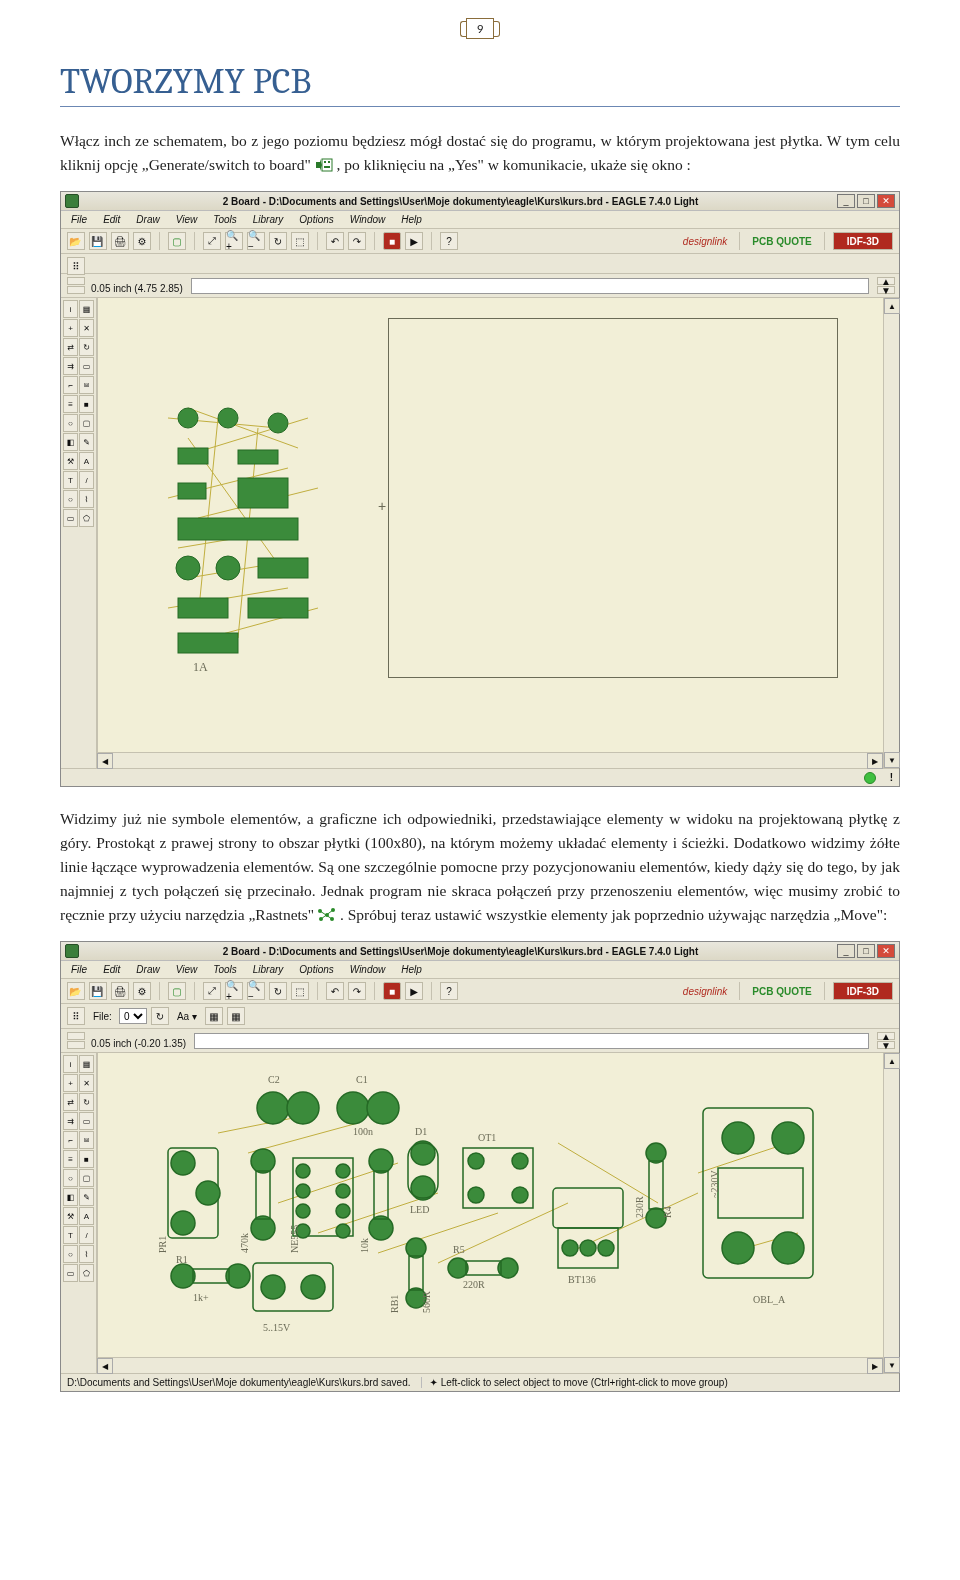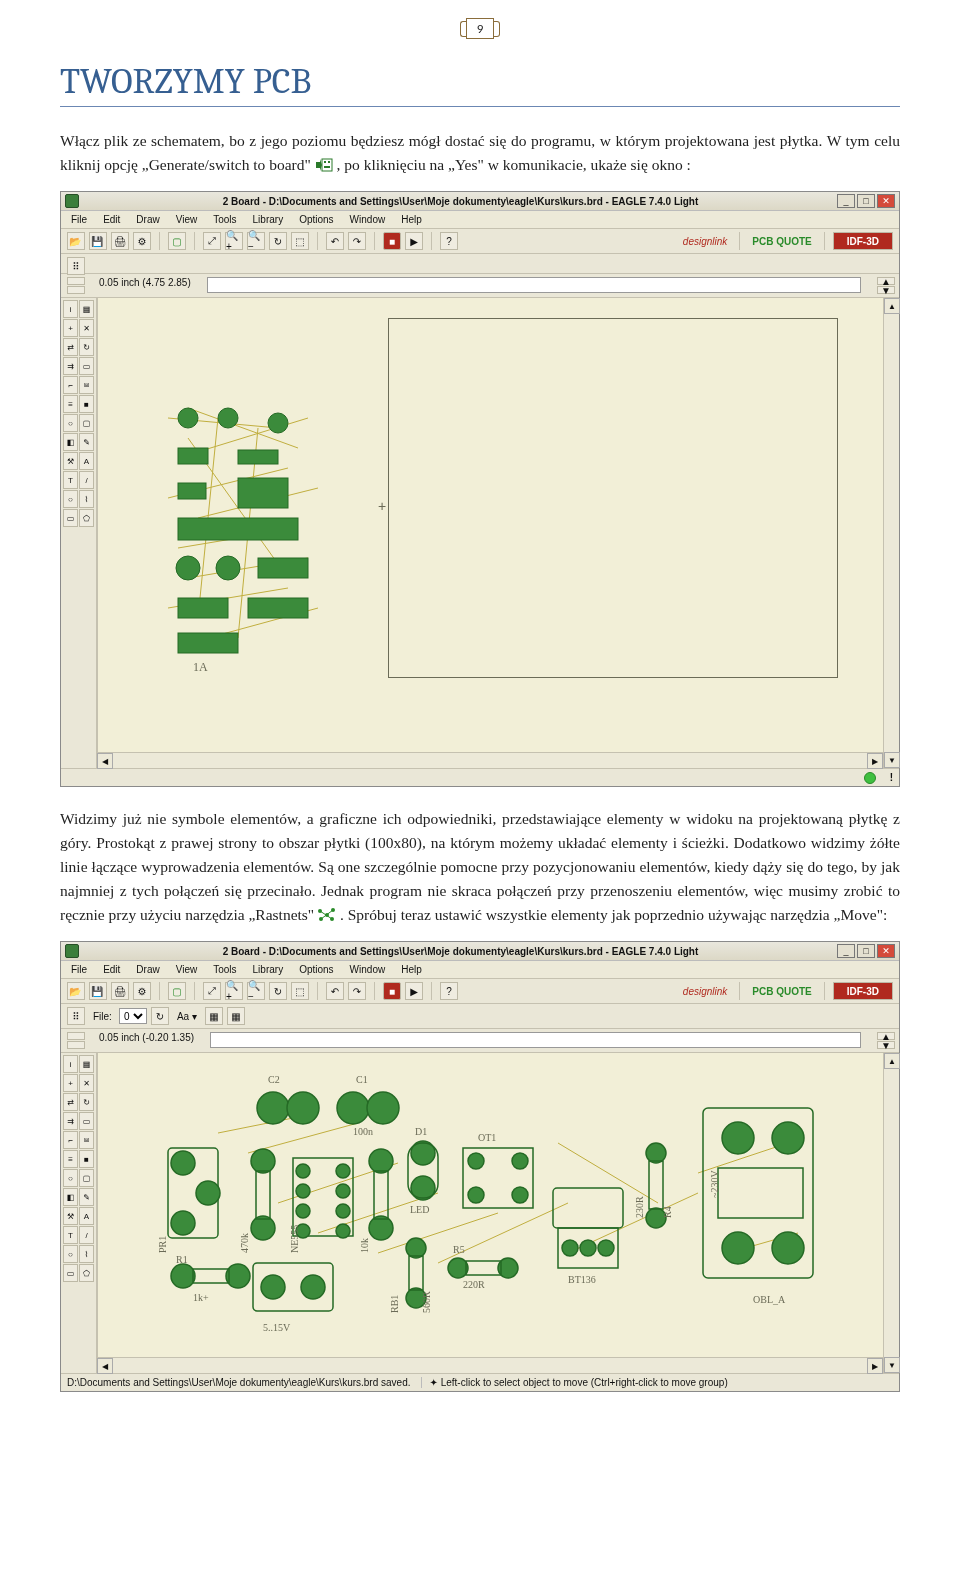--- a/index.html
+++ b/index.html
@@ -92,20 +92,21 @@
     display: flex; align-items: center; justify-content: center;
     font-size: 9px;
   }
   .winbtn.close { background: #d44a3a; color: #fff; }
   .menubar {
     display: flex;
     gap: 4px;
     padding: 2px 4px;
     border-bottom: 1px solid #c5c1b0;
     background: #ece9d8;
+    font-style: italic;
   }
   .menubar span { padding: 1px 6px; cursor: default; }
 
   .toolbar {
     display: flex;
     align-items: center;
     gap: 4px;
     padding: 3px 6px;
     border-bottom: 1px solid #c5c1b0;
     background: #eae7d7;
@@ -119,22 +120,22 @@
     font-size: 10px;
   }
   .tsep { width: 1px; height: 18px; background: #c5c1b0; margin: 0 4px; }
   .tbtn.stop { background: #b02a1f; color: #fff; border-radius: 2px; }
   .tbtn.idf { background: #b02a1f; color: #fff; width: auto; padding: 0 13px; font-weight: bold; }
   .tbtn.green { color: #2a8b2a; }
   .tlabel { font-size: 10px; margin: 0 4px; }
 
   .coordbar {
     display: flex;
-    align-items: flex-start;
-    gap: 16px;
+    align-items: flex-end;
+    gap: 8px;
     padding: 3px 6px;
     border-bottom: 1px solid #c5c1b0;
     background: #eae7d7;
   }
   .coordbar input {
     flex: 1;
     border: 1px solid #999;
     height: 16px;
     padding: 0 4px;
     background: #fff;
@@ -229,21 +230,21 @@
 </head>
 <body>
 
 <div class="pagenum-block">
   <div class="pagenum">9</div>
 </div>
 
 <h1>TWORZYMY PCB</h1>
 
 <p>
-  <span>Włącz plik ze schematem, bo z jego poziomu będziesz mógł dostać się do programu, w którym projektowana jest płytka. W tym celu kliknij opcję „Generate/switch to board" </span>
+  <span>Włącz inch ze schematem, bo z jego poziomu będziesz mógł dostać się do programu, w którym projektowana jest płytka. W tym celu kliknij opcję „Generate/switch to board" </span>
   <span class="inline-icon">
     <svg viewBox="0 0 18 14">
       <rect x="7" y="1" width="10" height="12" fill="none" stroke="#2a7a2a" stroke-width="1"></rect>
       <rect x="9" y="3" width="2" height="2" fill="#2a7a2a"></rect>
       <rect x="13" y="3" width="2" height="2" fill="#2a7a2a"></rect>
       <rect x="9" y="8" width="6" height="2" fill="#2a7a2a"></rect>
       <path d="M1 4 L5 4 L5 1 L7 7 L5 13 L5 10 L1 10 Z" fill="#2a7a2a"></path>
     </svg>
   </span>
   <span>, po kliknięciu na „Yes" w komunikacie, ukaże się okno :</span>

